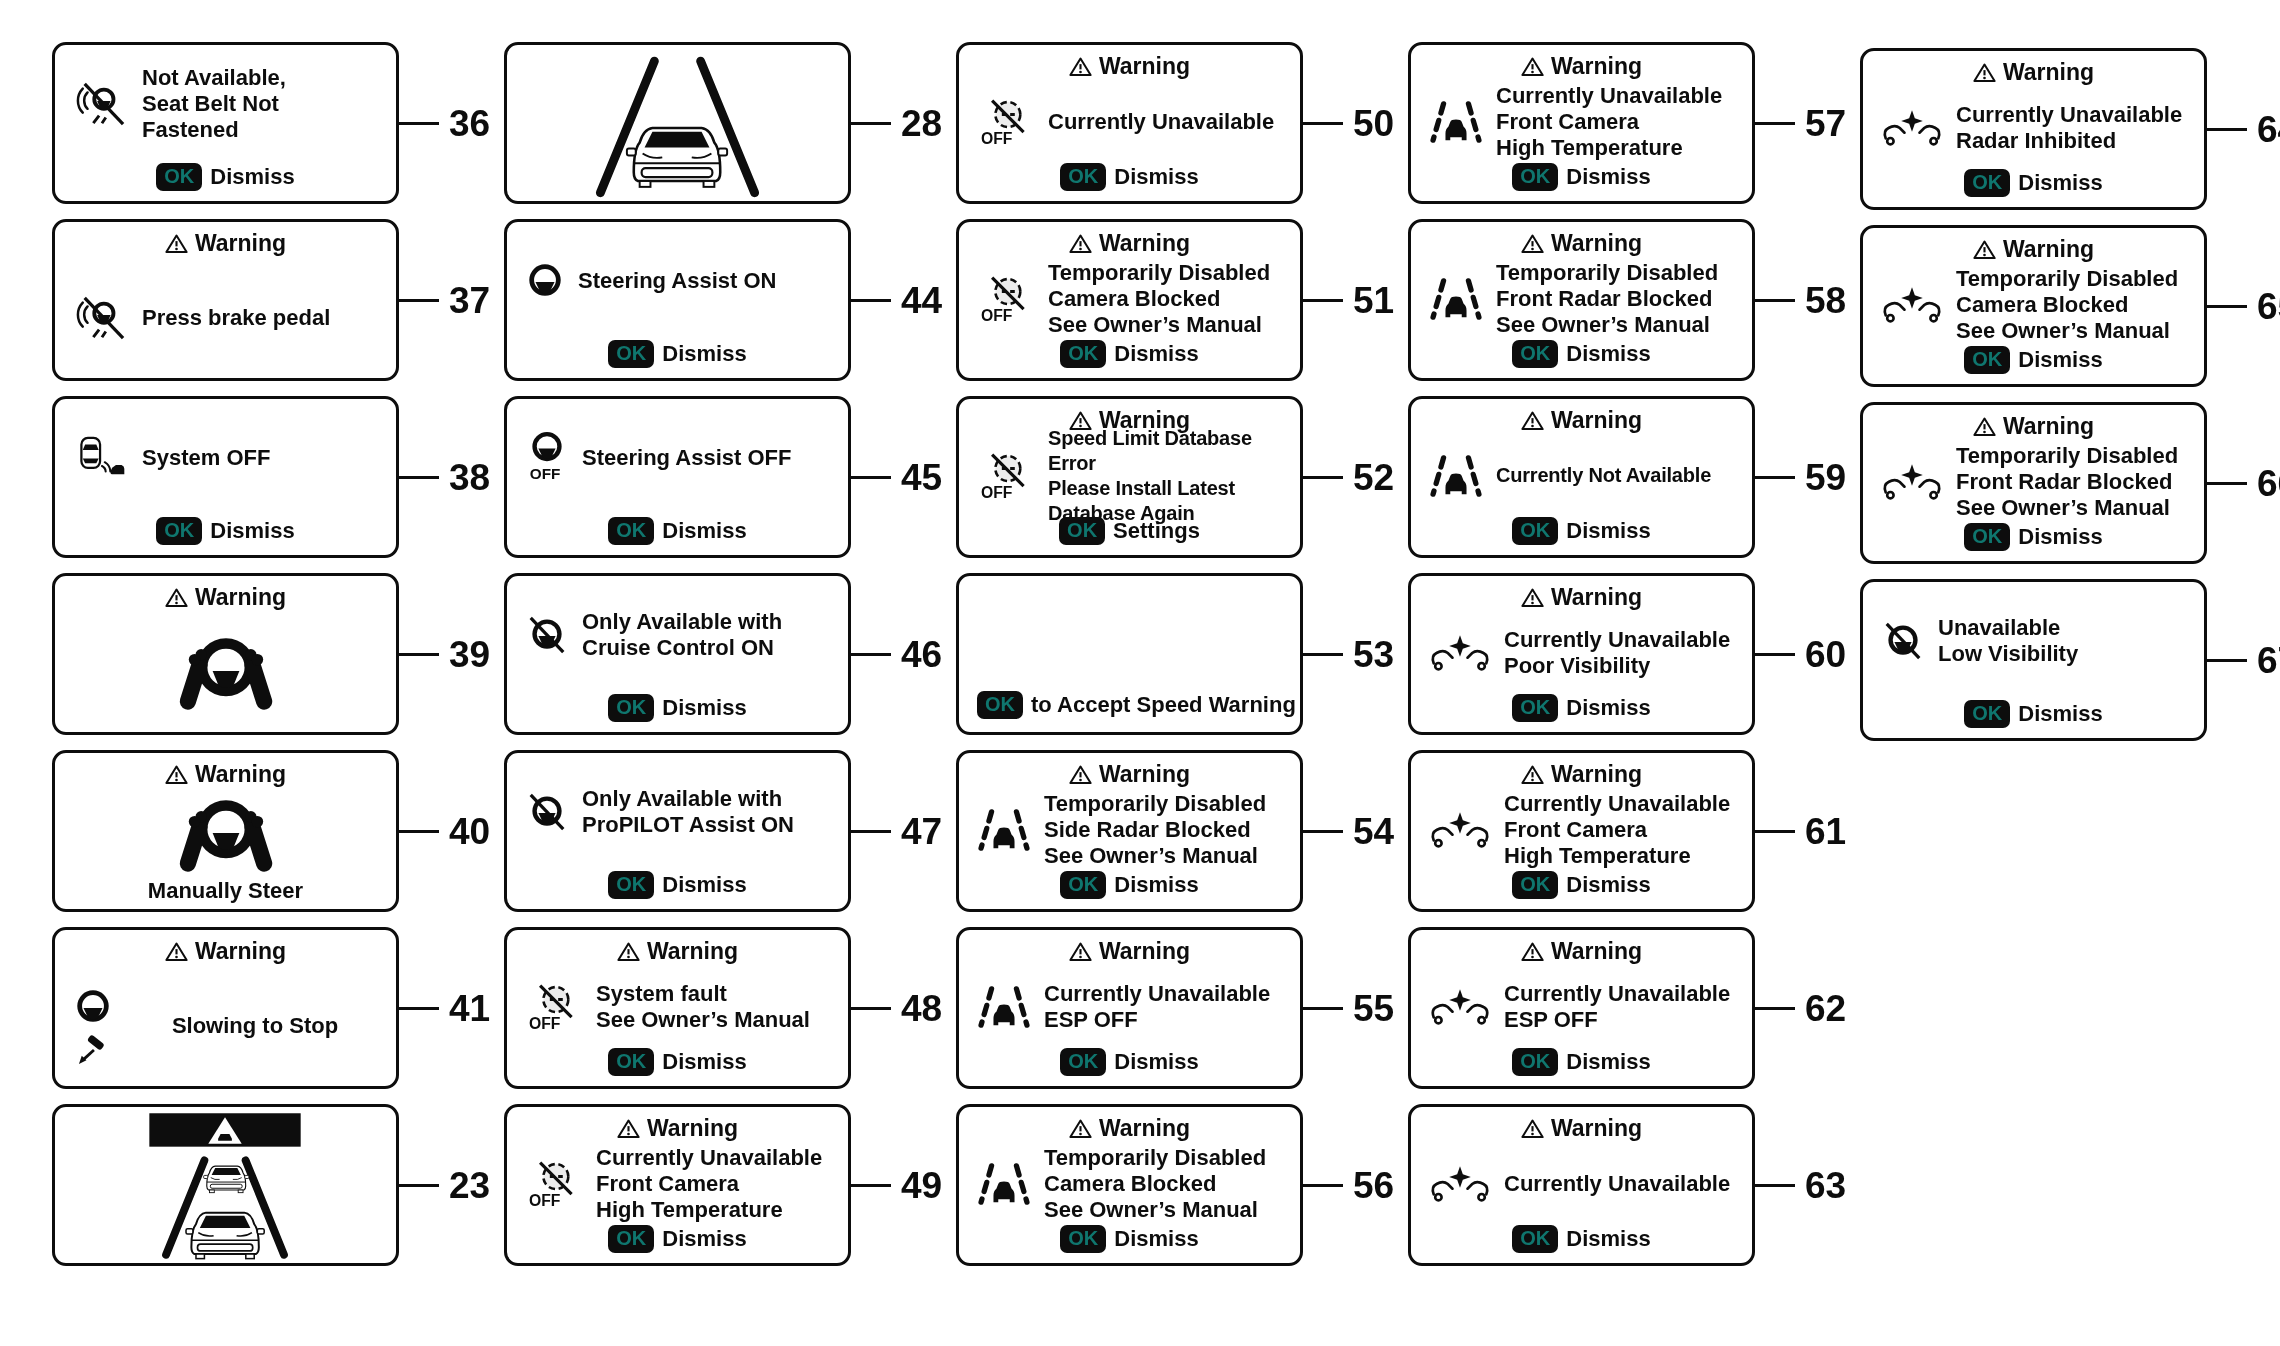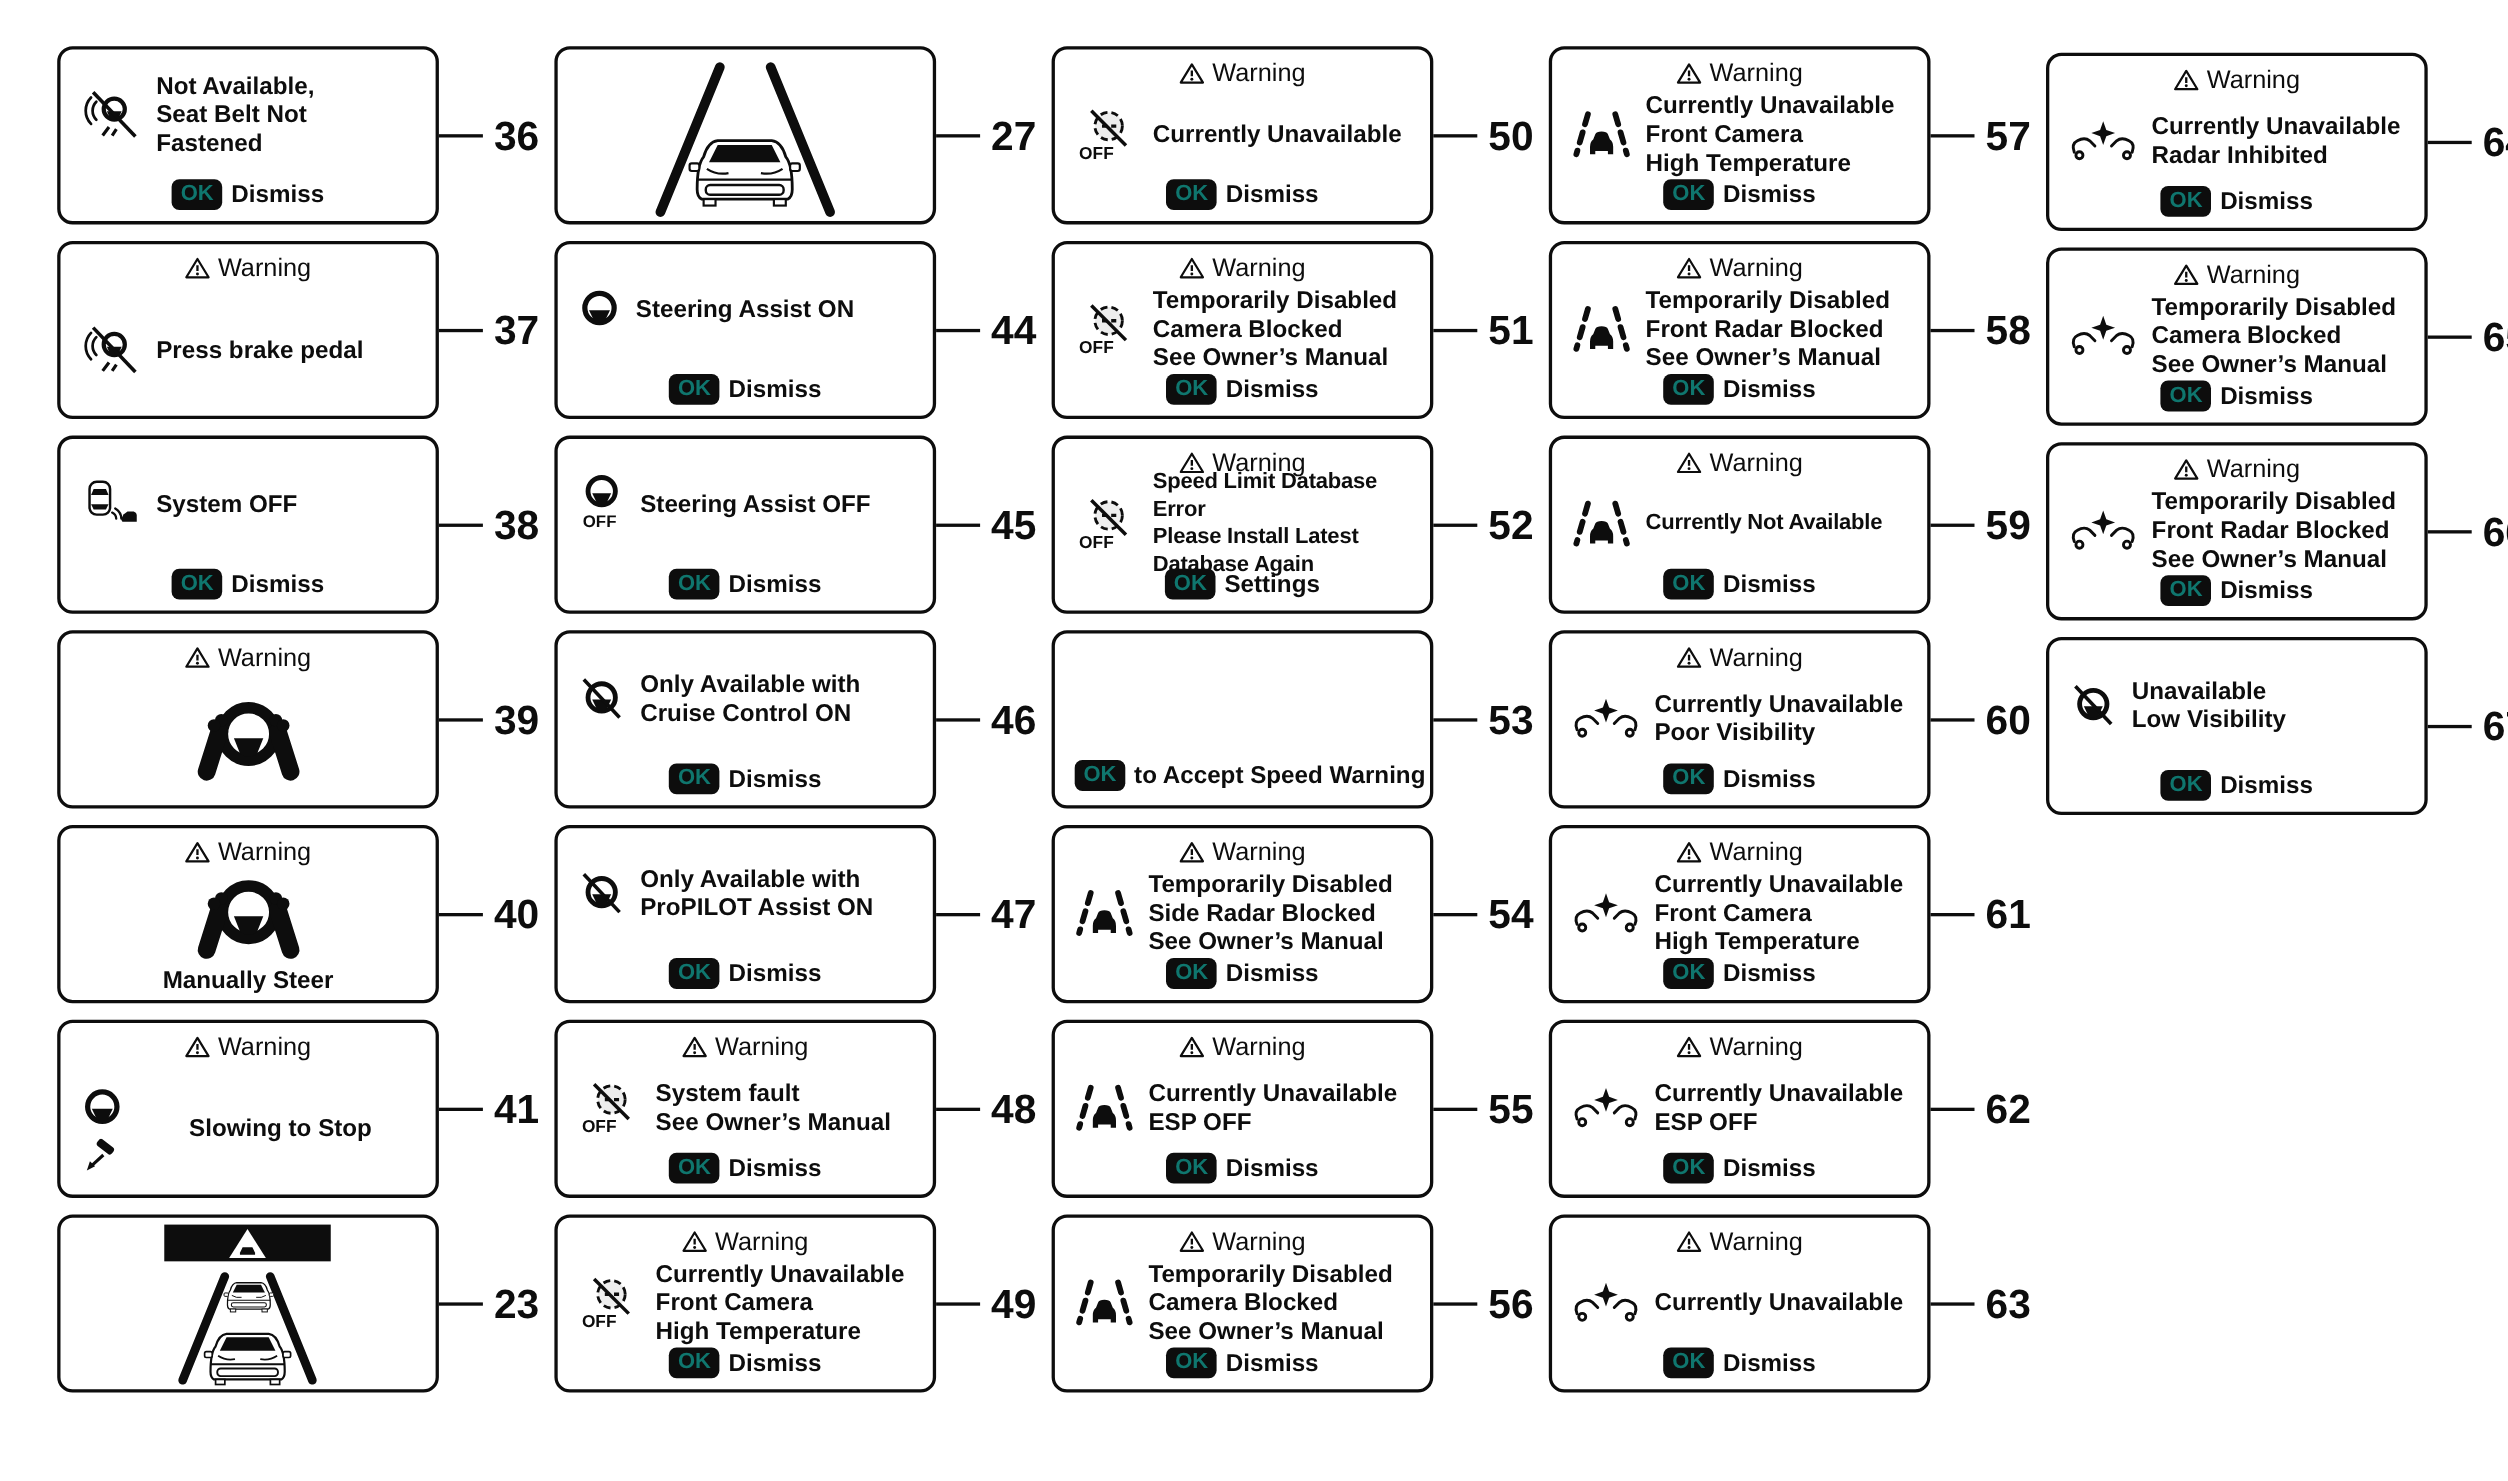--- a/index.html
+++ b/index.html
@@ -8,21 +8,21 @@
   .columns{display:flex;padding-left:16px;margin-left:36px;}
   .col{width:452px;display:flex;flex-direction:column;padding-top:42px;flex:none;}
   .col:nth-child(5){padding-top:48px;}
   .row{display:flex;align-items:center;height:162px;margin-bottom:15px;flex:none;}
   .box{width:347px;height:100%;box-sizing:border-box;border:3.5px solid #0d0d0d;
        border-radius:14px;background:#fff;display:flex;flex-direction:column;
        position:relative;flex:none;}
   .lead{width:40px;height:3px;background:#0d0d0d;flex:none;}
   .num{font-size:37px;font-weight:700;margin-left:10px;line-height:1;}
   .box-title{display:flex;justify-content:center;align-items:center;gap:7px;
-             margin-top:8px;font-size:23px;font-weight:400;flex:none;}
+             margin-top:8px;font-size:23px;font-weight:700;flex:none;}
   .box-body{flex:1;display:flex;align-items:center;gap:13px;
             padding:2px 12px 2px 18px;min-height:0;}
   .icon{flex:none;display:flex;align-items:center;justify-content:center;}
   .lines{font-size:22px;font-weight:700;line-height:26px;}
   .small-text .lines{font-size:20px;line-height:25px;letter-spacing:-0.2px;}
   .box-footer{display:flex;justify-content:center;align-items:center;gap:8px;
               margin:0 0 10px 0;font-size:22px;font-weight:700;flex:none;}
   .ok-badge{background:#0d0d0d;color:#0f766e;border-radius:7px;padding:0 8px 2px;
             font-size:20px;font-weight:700;line-height:26px;}
   .box.big-icon .box-body{justify-content:center;padding:0;}
@@ -296,21 +296,21 @@
                   <rect x="-6" y="25" width="9" height="7" rx="2" fill="#ffffff" stroke="#0d0d0d" stroke-width="2"></rect>
                   <rect x="87" y="25" width="9" height="7" rx="2" fill="#ffffff" stroke="#0d0d0d" stroke-width="2"></rect>
                   <path d="M10 30 q9 6 20 4 M80 30 q-9 6 -20 4" fill="none" stroke="#0d0d0d" stroke-width="2"></path>
                   <rect x="7" y="58" width="11" height="6" fill="#ffffff" stroke="#0d0d0d" stroke-width="2"></rect>
                   <rect x="72" y="58" width="11" height="6" fill="#ffffff" stroke="#0d0d0d" stroke-width="2"></rect>
                 </g>
               </svg>
             </div>
           </div>
           <div class="lead"></div>
-          <div class="num">27</div>
+          <div class="num">28</div>
         </div>
         <div class="row">
           <div class="box default">
             <div class="box-body">
               <span class="icon">
                 <svg viewBox="0 0 42 42" width="40" height="40">
                   <circle cx="21" cy="20" r="14" fill="none" stroke="#0d0d0d" stroke-width="5"></circle>
                   <path d="M11 22 h20 l-5 10.5 a11 11 0 0 1 -10 0 z" fill="#0d0d0d"></path>
                 </svg>
               </span>

